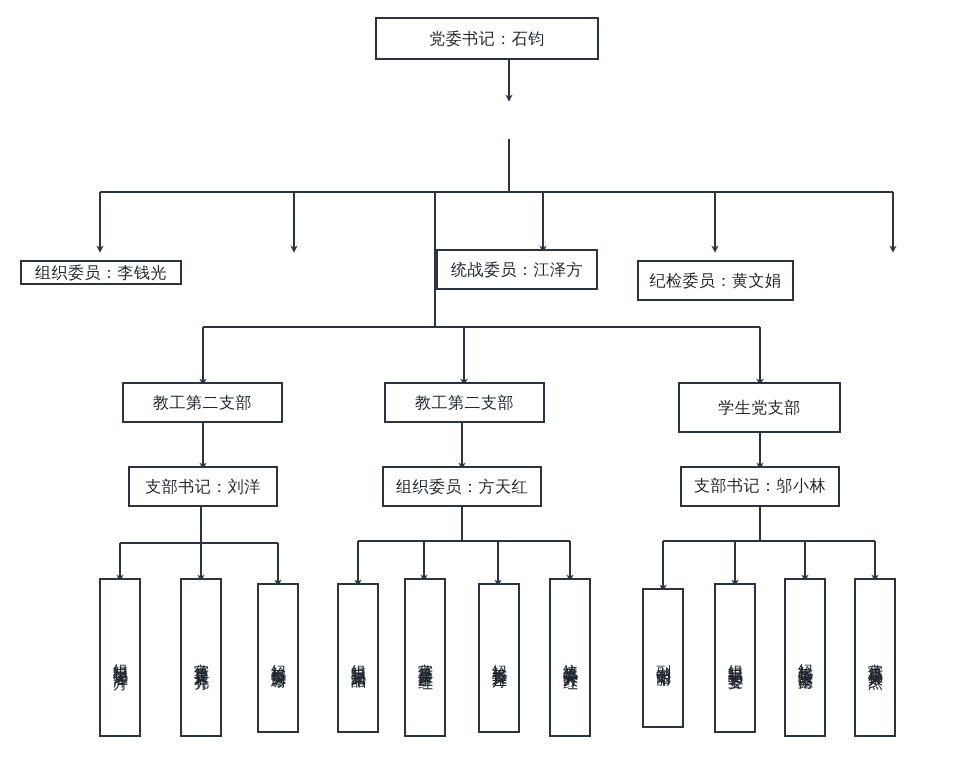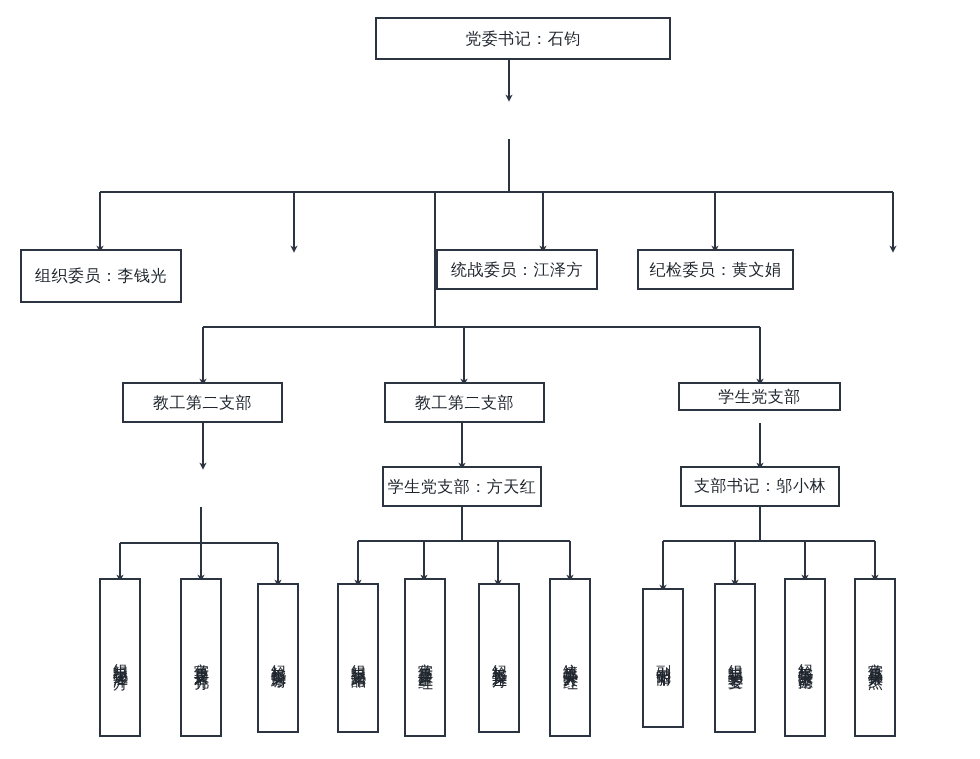--- a/index.html
+++ b/index.html
@@ -102,47 +102,50 @@
 
       <path d="M760,507 L760,541"></path>
       <path d="M663,541 L875,541"></path>
       <path d="M663,541 L663,588" marker-end="url(#arrow)"></path>
       <path d="M735,541 L735,583" marker-end="url(#arrow)"></path>
       <path d="M805,541 L805,578" marker-end="url(#arrow)"></path>
       <path d="M875,541 L875,578" marker-end="url(#arrow)"></path>
     </g>
   </svg>
 
-  <div class="node" style="left: 375px; top: 17px; width: 296px; height: 43px;">
+  <div class="node" style="left: 375px; top: 17px; width: 224px; height: 43px;">
     <span class="node-label">党委书记：石钧</span>
   </div>
 
 
-  <div class="node" style="left: 20px; top: 249px; width: 162px; height: 54px; text-align: right;">
+  <div class="node" style="left: 20px; top: 260px; width: 162px; height: 25px; text-align: right;">
     <span class="node-label">组织委员：李钱光</span>
   </div>
   <div class="node" style="left: 436px; top: 249px; width: 162px; height: 41px; font-family: Liberation Serif, serif;">
     <span class="node-label">统战委员：江泽方</span>
   </div>
-  <div class="node" style="left: 637px; top: 249px; width: 157px; height: 41px;">
+  <div class="node" style="left: 637px; top: 260px; width: 157px; height: 41px;">
     <span class="node-label">纪检委员：黄文娟</span>
   </div>
 
   <div class="node" style="left: 122px; top: 382px; width: 161px; height: 41px;">
     <span class="node-label">教工第二支部</span>
   </div>
   <div class="node" style="left: 384px; top: 382px; width: 161px; height: 41px;">
     <span class="node-label">教工第二支部</span>
   </div>
-  <div class="node" style="left: 678px; top: 382px; width: 163px; height: 29px;">
+  <div class="node" style="left: 678px; top: 382px; width: 163px; height: 51px;">
     <span class="node-label">学生党支部</span>
   </div>
 
+  <div class="node" style="left: 128px; top: 466px; width: 150px; height: 41px;">
+    <span class="node-label">支部书记：刘洋</span>
+  </div>
   <div class="node" style="left: 382px; top: 466px; width: 160px; height: 41px;">
-    <span class="node-label">学生党支部：方天红</span>
+    <span class="node-label">组织委员：方天红</span>
   </div>
   <div class="node" style="left: 680px; top: 466px; width: 160px; height: 41px; font-family: Liberation Mono, monospace;">
     <span class="node-label">支部书记：邬小林</span>
   </div>
 
   <div class="node vertical" style="left: 99px; top: 578px; width: 42px; height: 159px;">
     <span class="node-label">组织委员江泽方</span>
   </div>
   <div class="node vertical" style="left: 180px; top: 578px; width: 42px; height: 159px;">
     <span class="node-label">宣传委员屠礼芬</span>

